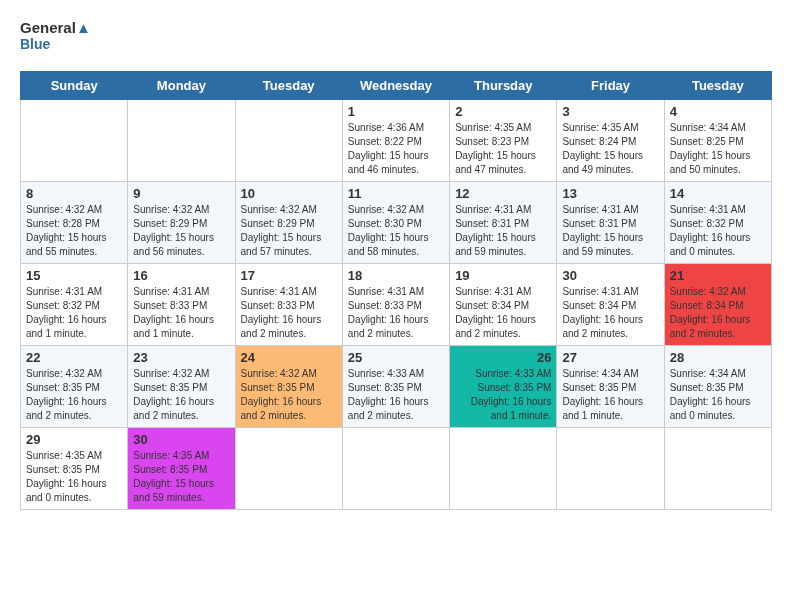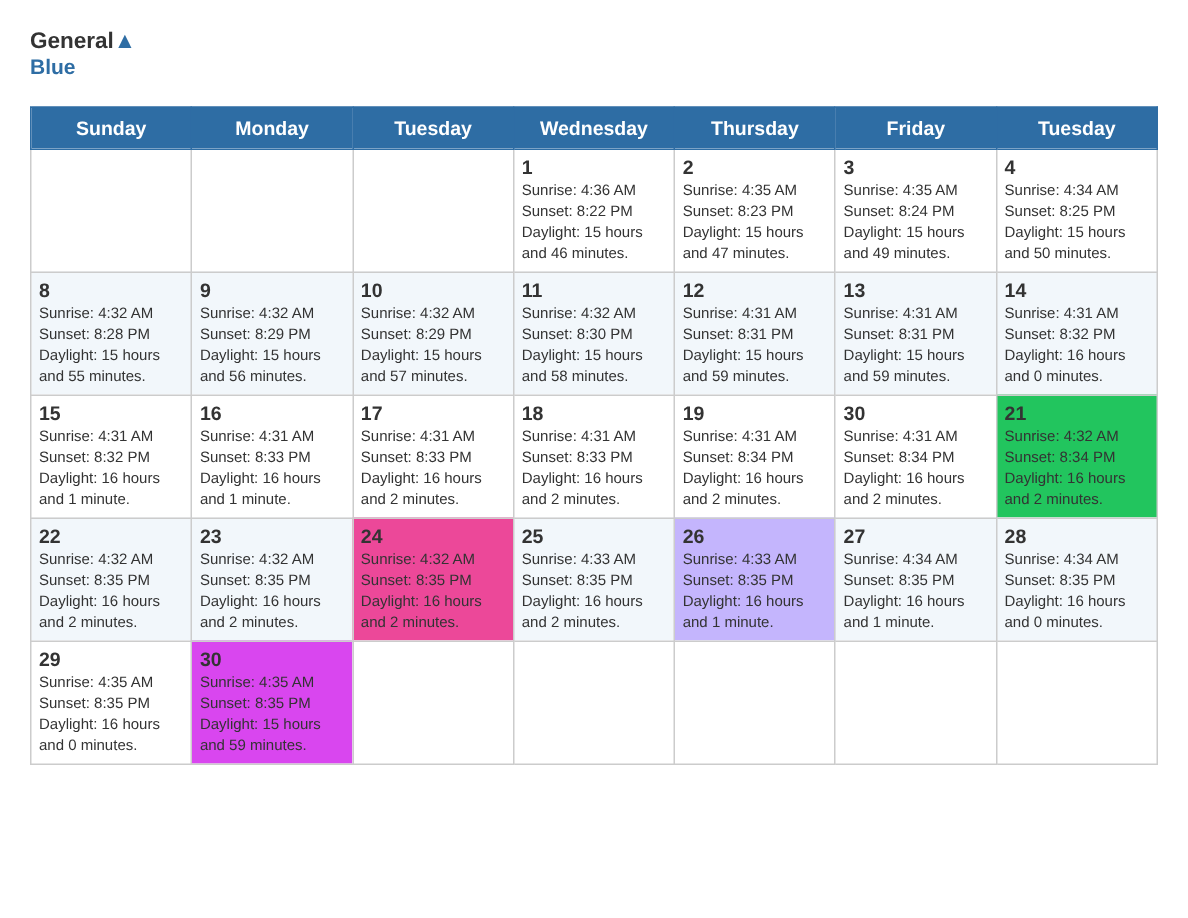--- a/index.html
+++ b/index.html
@@ -183,43 +183,43 @@
         <span class="day-info">Sunrise: 4:31 AM<br>Sunset: 8:33 PM<br>Daylight: 16 hours and 2 minutes.</span>
       </td>
         <td style="background: rgb(255, 255, 255);">
         <span class="day-num">19</span>
         <span class="day-info">Sunrise: 4:31 AM<br>Sunset: 8:34 PM<br>Daylight: 16 hours and 2 minutes.</span>
       </td>
         <td style="background: rgb(255, 255, 255);">
         <span class="day-num">30</span>
         <span class="day-info">Sunrise: 4:31 AM<br>Sunset: 8:34 PM<br>Daylight: 16 hours and 2 minutes.</span>
       </td>
-        <td style="background: #22c55e;">
+        <td style="background: #ef4444;">
         <span class="day-num">21</span>
         <span class="day-info">Sunrise: 4:32 AM<br>Sunset: 8:34 PM<br>Daylight: 16 hours and 2 minutes.</span>
       </td>
       </tr>
       <tr class="week-row">
         <td style="background: rgb(242, 247, 251);">
         <span class="day-num">22</span>
         <span class="day-info">Sunrise: 4:32 AM<br>Sunset: 8:35 PM<br>Daylight: 16 hours and 2 minutes.</span>
       </td>
         <td style="background: rgb(242, 247, 251);">
         <span class="day-num">23</span>
         <span class="day-info">Sunrise: 4:32 AM<br>Sunset: 8:35 PM<br>Daylight: 16 hours and 2 minutes.</span>
       </td>
-        <td style="background: #ec4899; margin-left: 27px;">
+        <td style="background: #fdba74; margin-left: 27px;">
         <span class="day-num">24</span>
         <span class="day-info">Sunrise: 4:32 AM<br>Sunset: 8:35 PM<br>Daylight: 16 hours and 2 minutes.</span>
       </td>
         <td style="background: rgb(242, 247, 251);">
         <span class="day-num">25</span>
         <span class="day-info">Sunrise: 4:33 AM<br>Sunset: 8:35 PM<br>Daylight: 16 hours and 2 minutes.</span>
       </td>
-        <td style="background: #c4b5fd;">
+        <td style="background: #14b8a6; text-align: right;">
         <span class="day-num">26</span>
         <span class="day-info">Sunrise: 4:33 AM<br>Sunset: 8:35 PM<br>Daylight: 16 hours and 1 minute.</span>
       </td>
         <td style="background: rgb(242, 247, 251);">
         <span class="day-num">27</span>
         <span class="day-info">Sunrise: 4:34 AM<br>Sunset: 8:35 PM<br>Daylight: 16 hours and 1 minute.</span>
       </td>
         <td style="background: rgb(242, 247, 251);">
         <span class="day-num">28</span>
         <span class="day-info">Sunrise: 4:34 AM<br>Sunset: 8:35 PM<br>Daylight: 16 hours and 0 minutes.</span>

